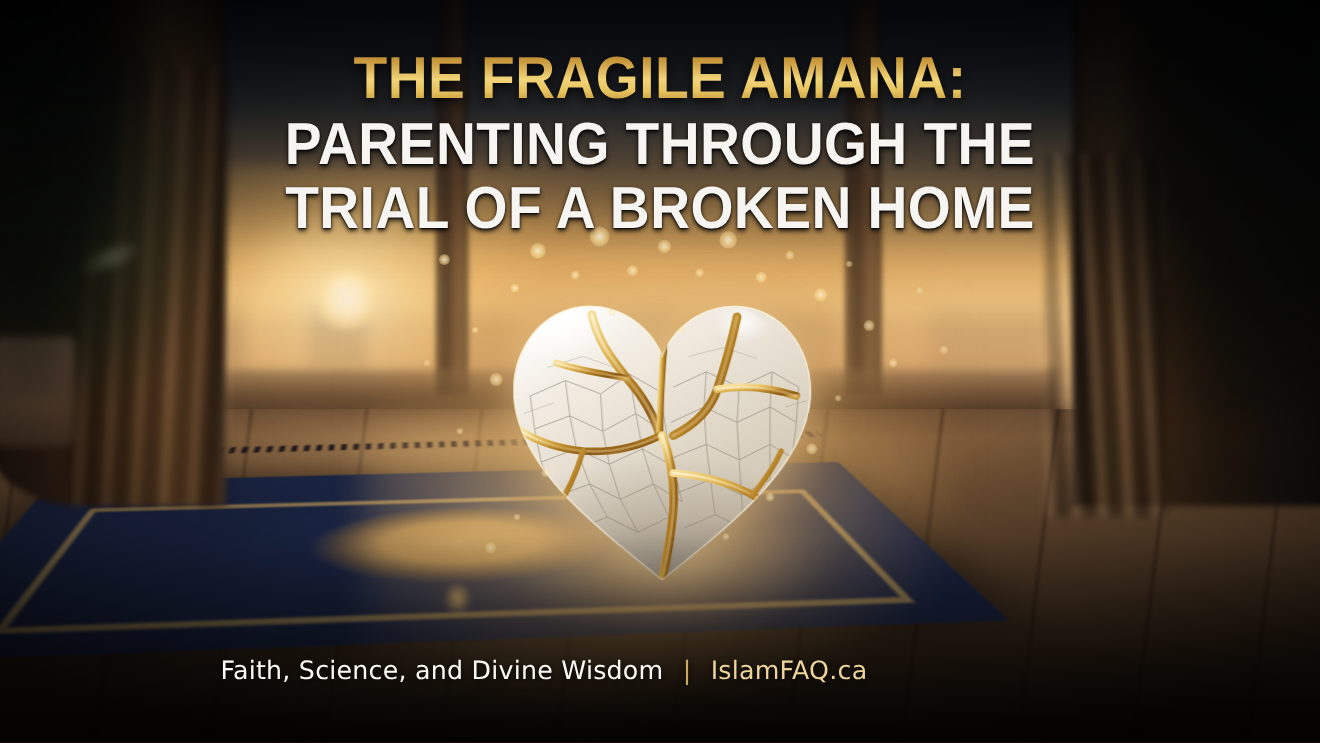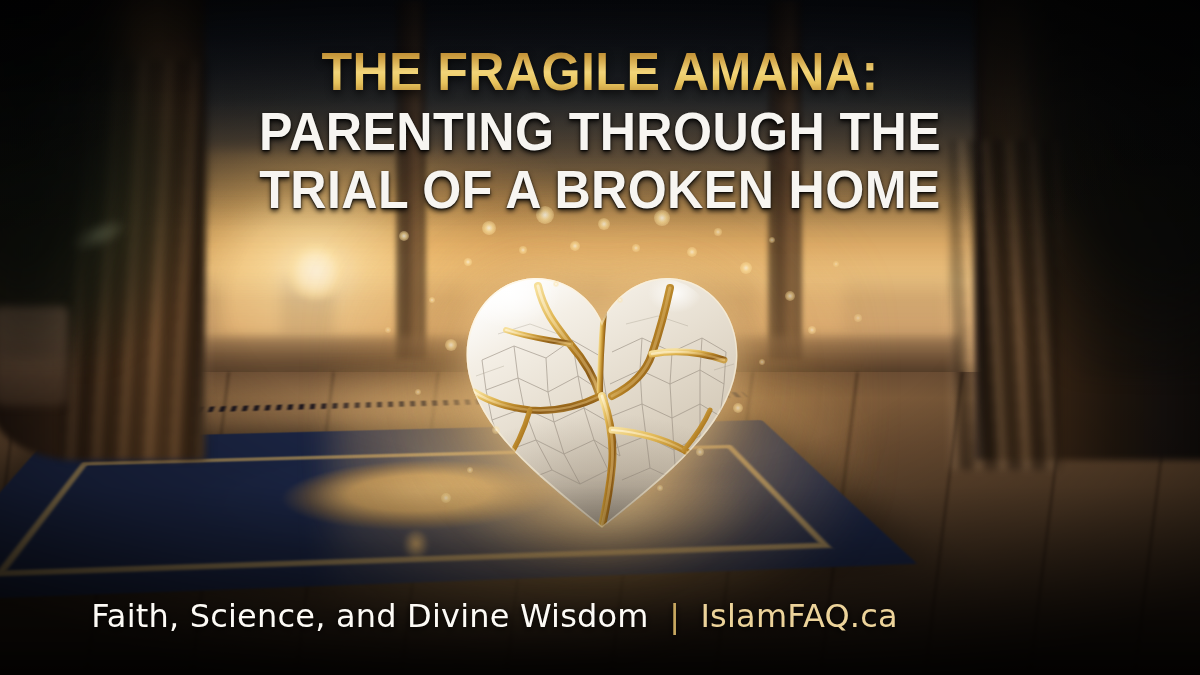--- a/index.html
+++ b/index.html
@@ -296,21 +296,21 @@
     font-size:54px;
     color:#f7f5f1;
     text-shadow:0 3px 5px rgba(0,0,0,.78), 0 1px 2px rgba(0,0,0,.9);
     margin-bottom:4px;
   }
 
   .tagline{
     position:absolute;left:0;top:597px;width:989px;
     text-align:center;
     font-family:"DejaVu Sans",sans-serif;
-    font-size:32px;
+    font-size:23px;
     letter-spacing:.2px;
     white-space:nowrap;
     pointer-events:none;
   }
   .tag-main{color:#fdfbf6;text-shadow:0 2px 6px rgba(0,0,0,.85);}
   .tag-sep{color:#c8a860;margin:0 10px;text-shadow:0 2px 6px rgba(0,0,0,.85);}
   .tag-brand{color:#ecd39a;text-shadow:0 2px 6px rgba(0,0,0,.85);}
 </style>
 </head>
 <body>

